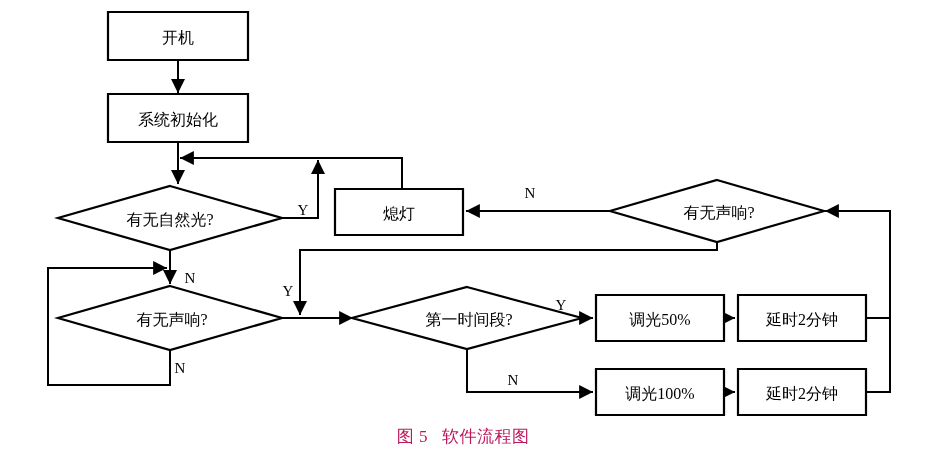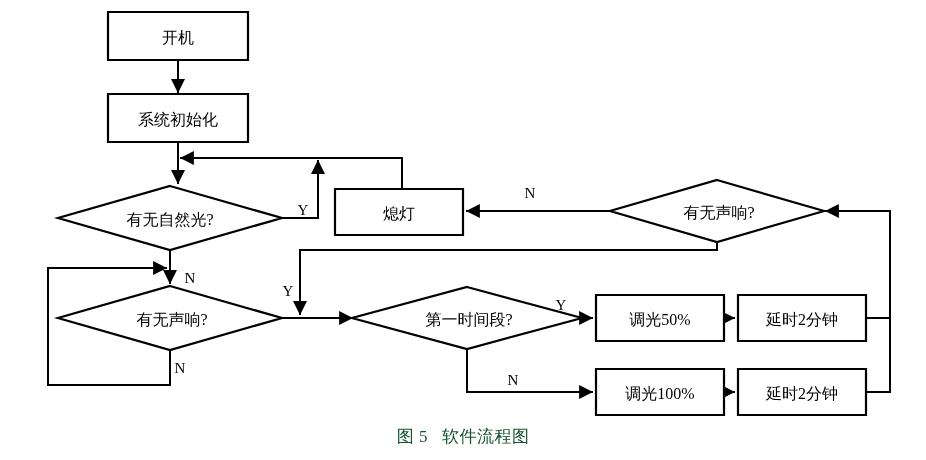--- a/index.html
+++ b/index.html
@@ -55,21 +55,21 @@
     dominant-baseline: central;
   }
   .caption {
     position: absolute;
     left: 0;
     right: 0;
     top: 425px;
     text-align: center;
     font-family: "Liberation Serif", "DejaVu Serif", serif;
     font-size: 17px;
-    color: #14532d;
+    color: #be185d;
     letter-spacing: 0.5px;
   }
   .caption-num { margin-right: 14px; }
 </style>
 </head>
 <body>
 
 <div id="flow-root">
 
   <svg id="flow-svg" viewBox="0 0 926 460">

